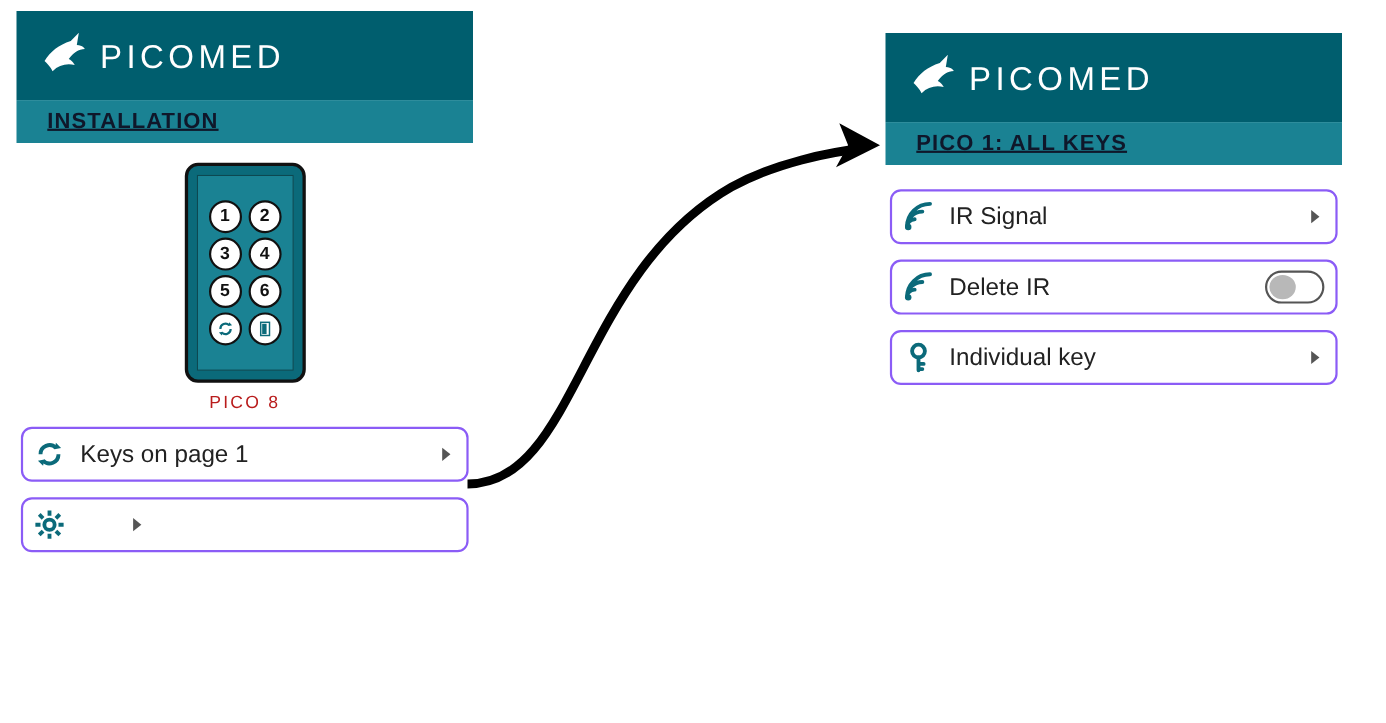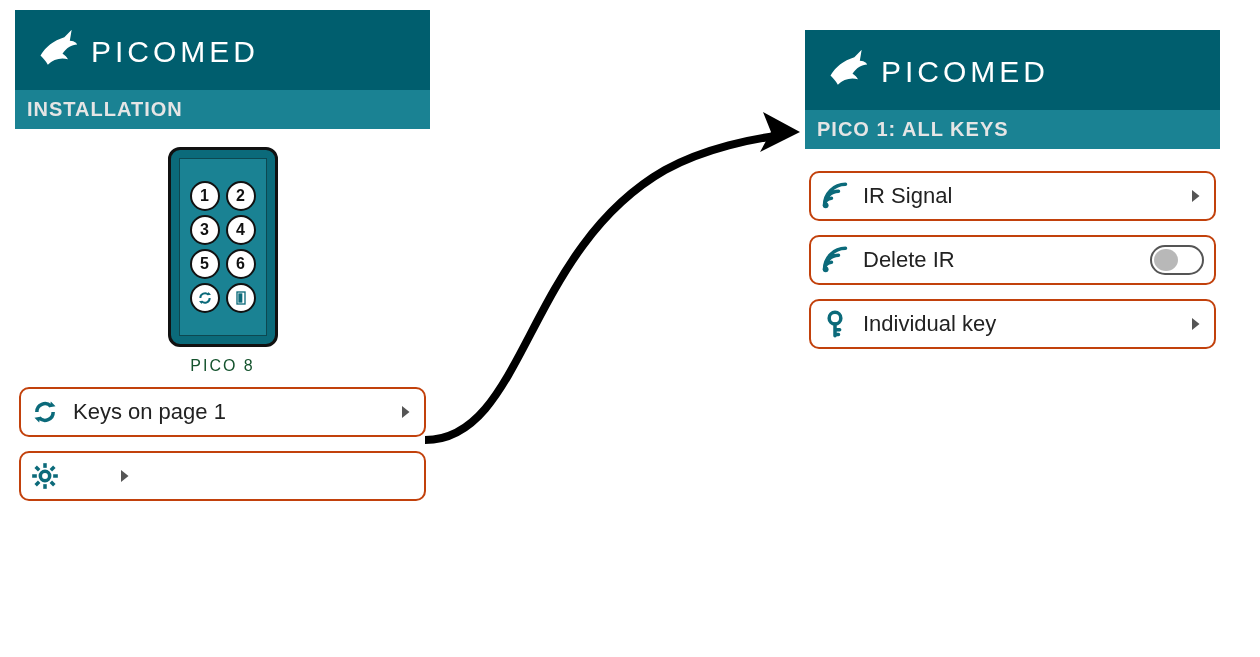--- a/index.html
+++ b/index.html
@@ -27,25 +27,26 @@
     align-items: center;
     gap: 12px;
   }
   .brand-text {
     font-size: 30px;
     letter-spacing: 4px;
     font-weight: 400;
   }
   .sub-bar {
     background: #1a8293;
-    color: #e5e5e5;
+    color: #0f172a;
     font-weight: 700;
     font-size: 20px;
-    padding: 8px 12px;
+    padding: 8px 28px;
     letter-spacing: 1px;
+    text-decoration: underline;
   }
 
   .device-wrap {
     display: flex;
     flex-direction: column;
     align-items: center;
     margin: 18px 0 12px 0;
   }
   .device {
     width: 110px;
@@ -83,26 +84,26 @@
     font-weight: 700;
     font-size: 16px;
     color: #111;
   }
   .keycircle svg { width: 16px; height: 16px; }
   .device-label {
     margin-top: 10px;
     font-size: 16px;
     letter-spacing: 2px;
     font-weight: 500;
-    color: #14532d;
+    color: #b91c1c;
   }
 
   .menu { display: flex; flex-direction: column; gap: 14px; padding: 0 4px; }
   .menu-row {
-    border: 2px solid #c2410c;
+    border: 2px solid #8b5cf6;
     border-radius: 10px;
     height: 50px;
     display: flex;
     align-items: center;
     padding: 0 10px;
     gap: 14px;
     background: #fff;
     cursor: pointer;
   }
   .menu-icon { width: 28px; height: 28px; flex: 0 0 28px; display:flex; align-items:center; justify-content:center; }

